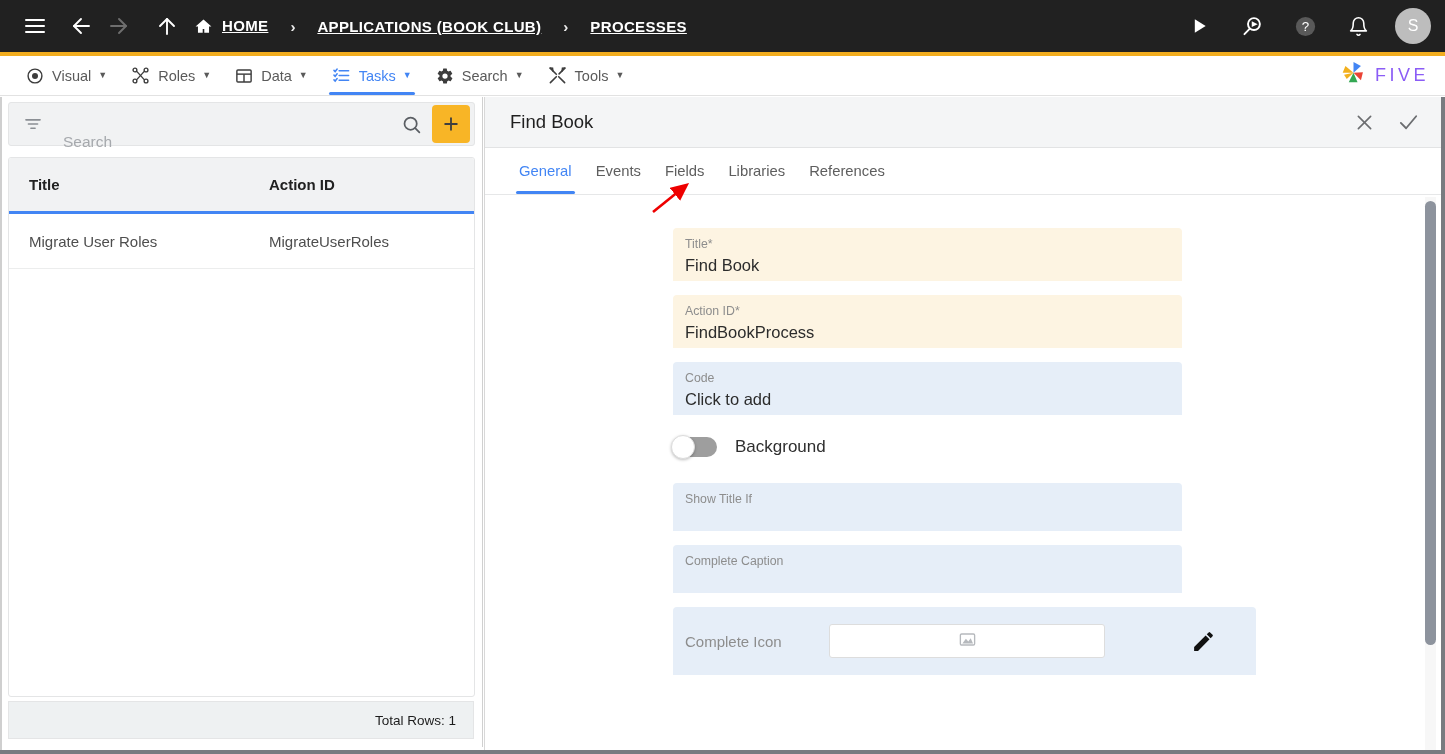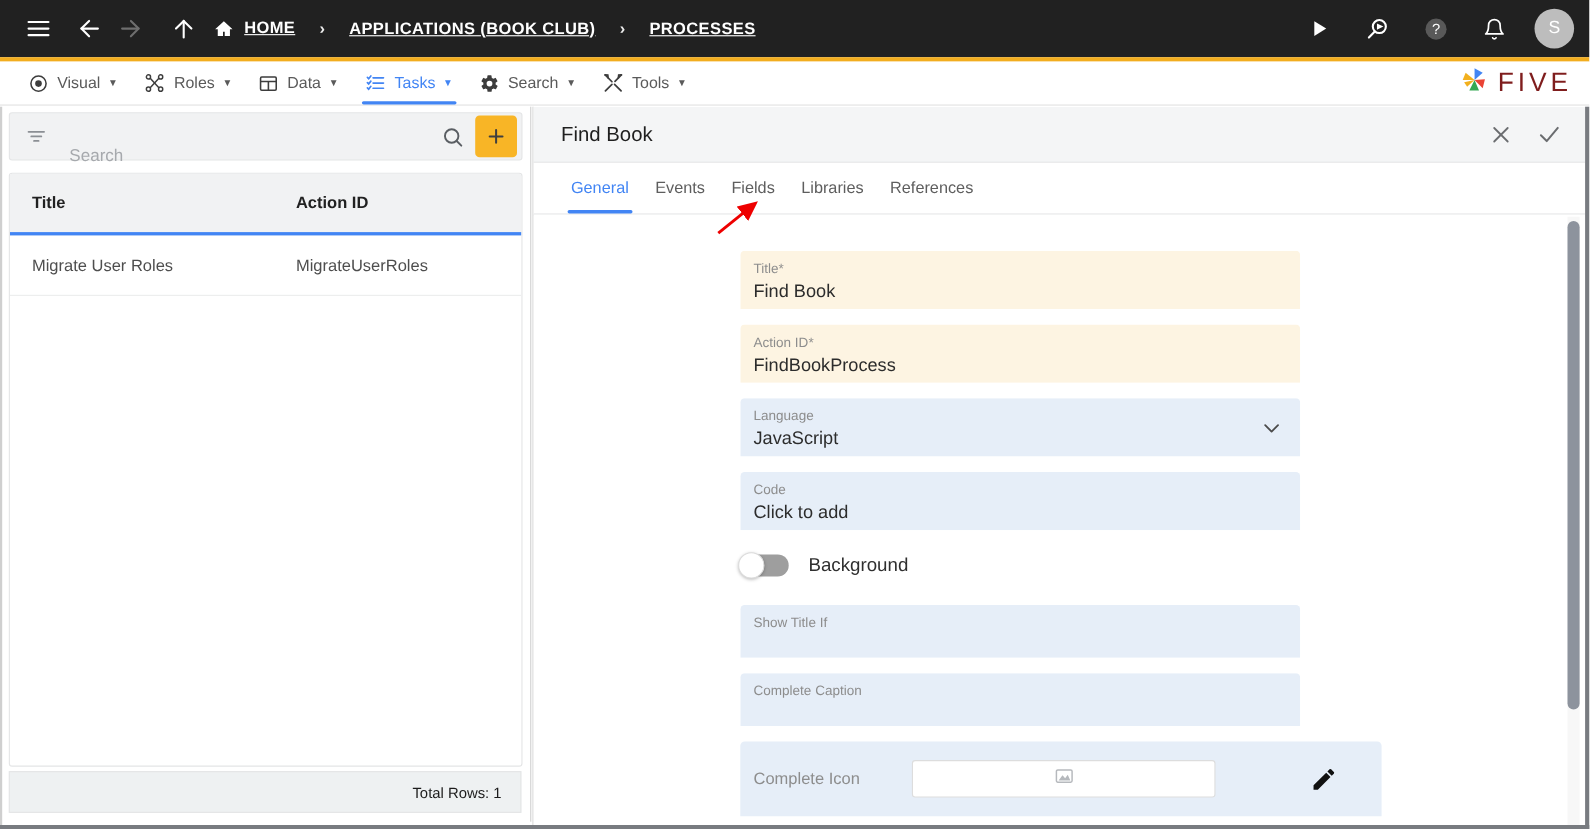--- a/index.html
+++ b/index.html
@@ -82,21 +82,21 @@
   .menu-item.active .mi-ic { color: #4285f4; }
   .menu-item.active::after {
     content: ""; position: absolute; left: 9px; right: 9px; bottom: 0;
     height: 3px; background: #4285f4; border-radius: 2px;
   }
   .menu-spacer { flex: 1; }
   .brand {
     display: flex; align-items: center; padding-right: 16px; gap: 8px;
   }
   .brand-text {
-    font-size: 24px; letter-spacing: 3.5px; color: #7f1d1d;
+    font-size: 18px; letter-spacing: 3.5px; color: #8b5cf6;
     font-family: "Liberation Sans", sans-serif;
   }
 
   
   .leftpanel {
     position: absolute; left: 0; top: 97px; width: 483px; height: 650px;
     background: #ffffff;
     border-right: 1px solid #d0d0d0;
   }
   .search-wrap {
@@ -570,29 +570,20 @@
         <div class="f-value">Find Book</div>
       </div>
 
       <div class="field required field-sm">
         <div class="f-label">
           <span>Action ID</span><span class="req">*</span>
         </div>
         <div class="f-value">FindBookProcess</div>
       </div>
 
-      <div class="field normal field-sm">
-        <div class="f-label">Language</div>
-        <div class="f-value">JavaScript</div>
-        <span class="chev">
-          <svg width="20" height="20" viewBox="0 0 24 24" fill="none" stroke="currentColor" stroke-width="2" stroke-linecap="round" stroke-linejoin="round">
-            <polyline points="5,9 12,16 19,9"></polyline>
-          </svg>
-        </span>
-      </div>
 
       <div class="field normal field-sm">
         <div class="f-label">Code</div>
         <div class="f-value">Click to add</div>
       </div>
 
       <div class="toggle-row">
         <div class="toggle">
           <span class="knob"></span>
         </div>

